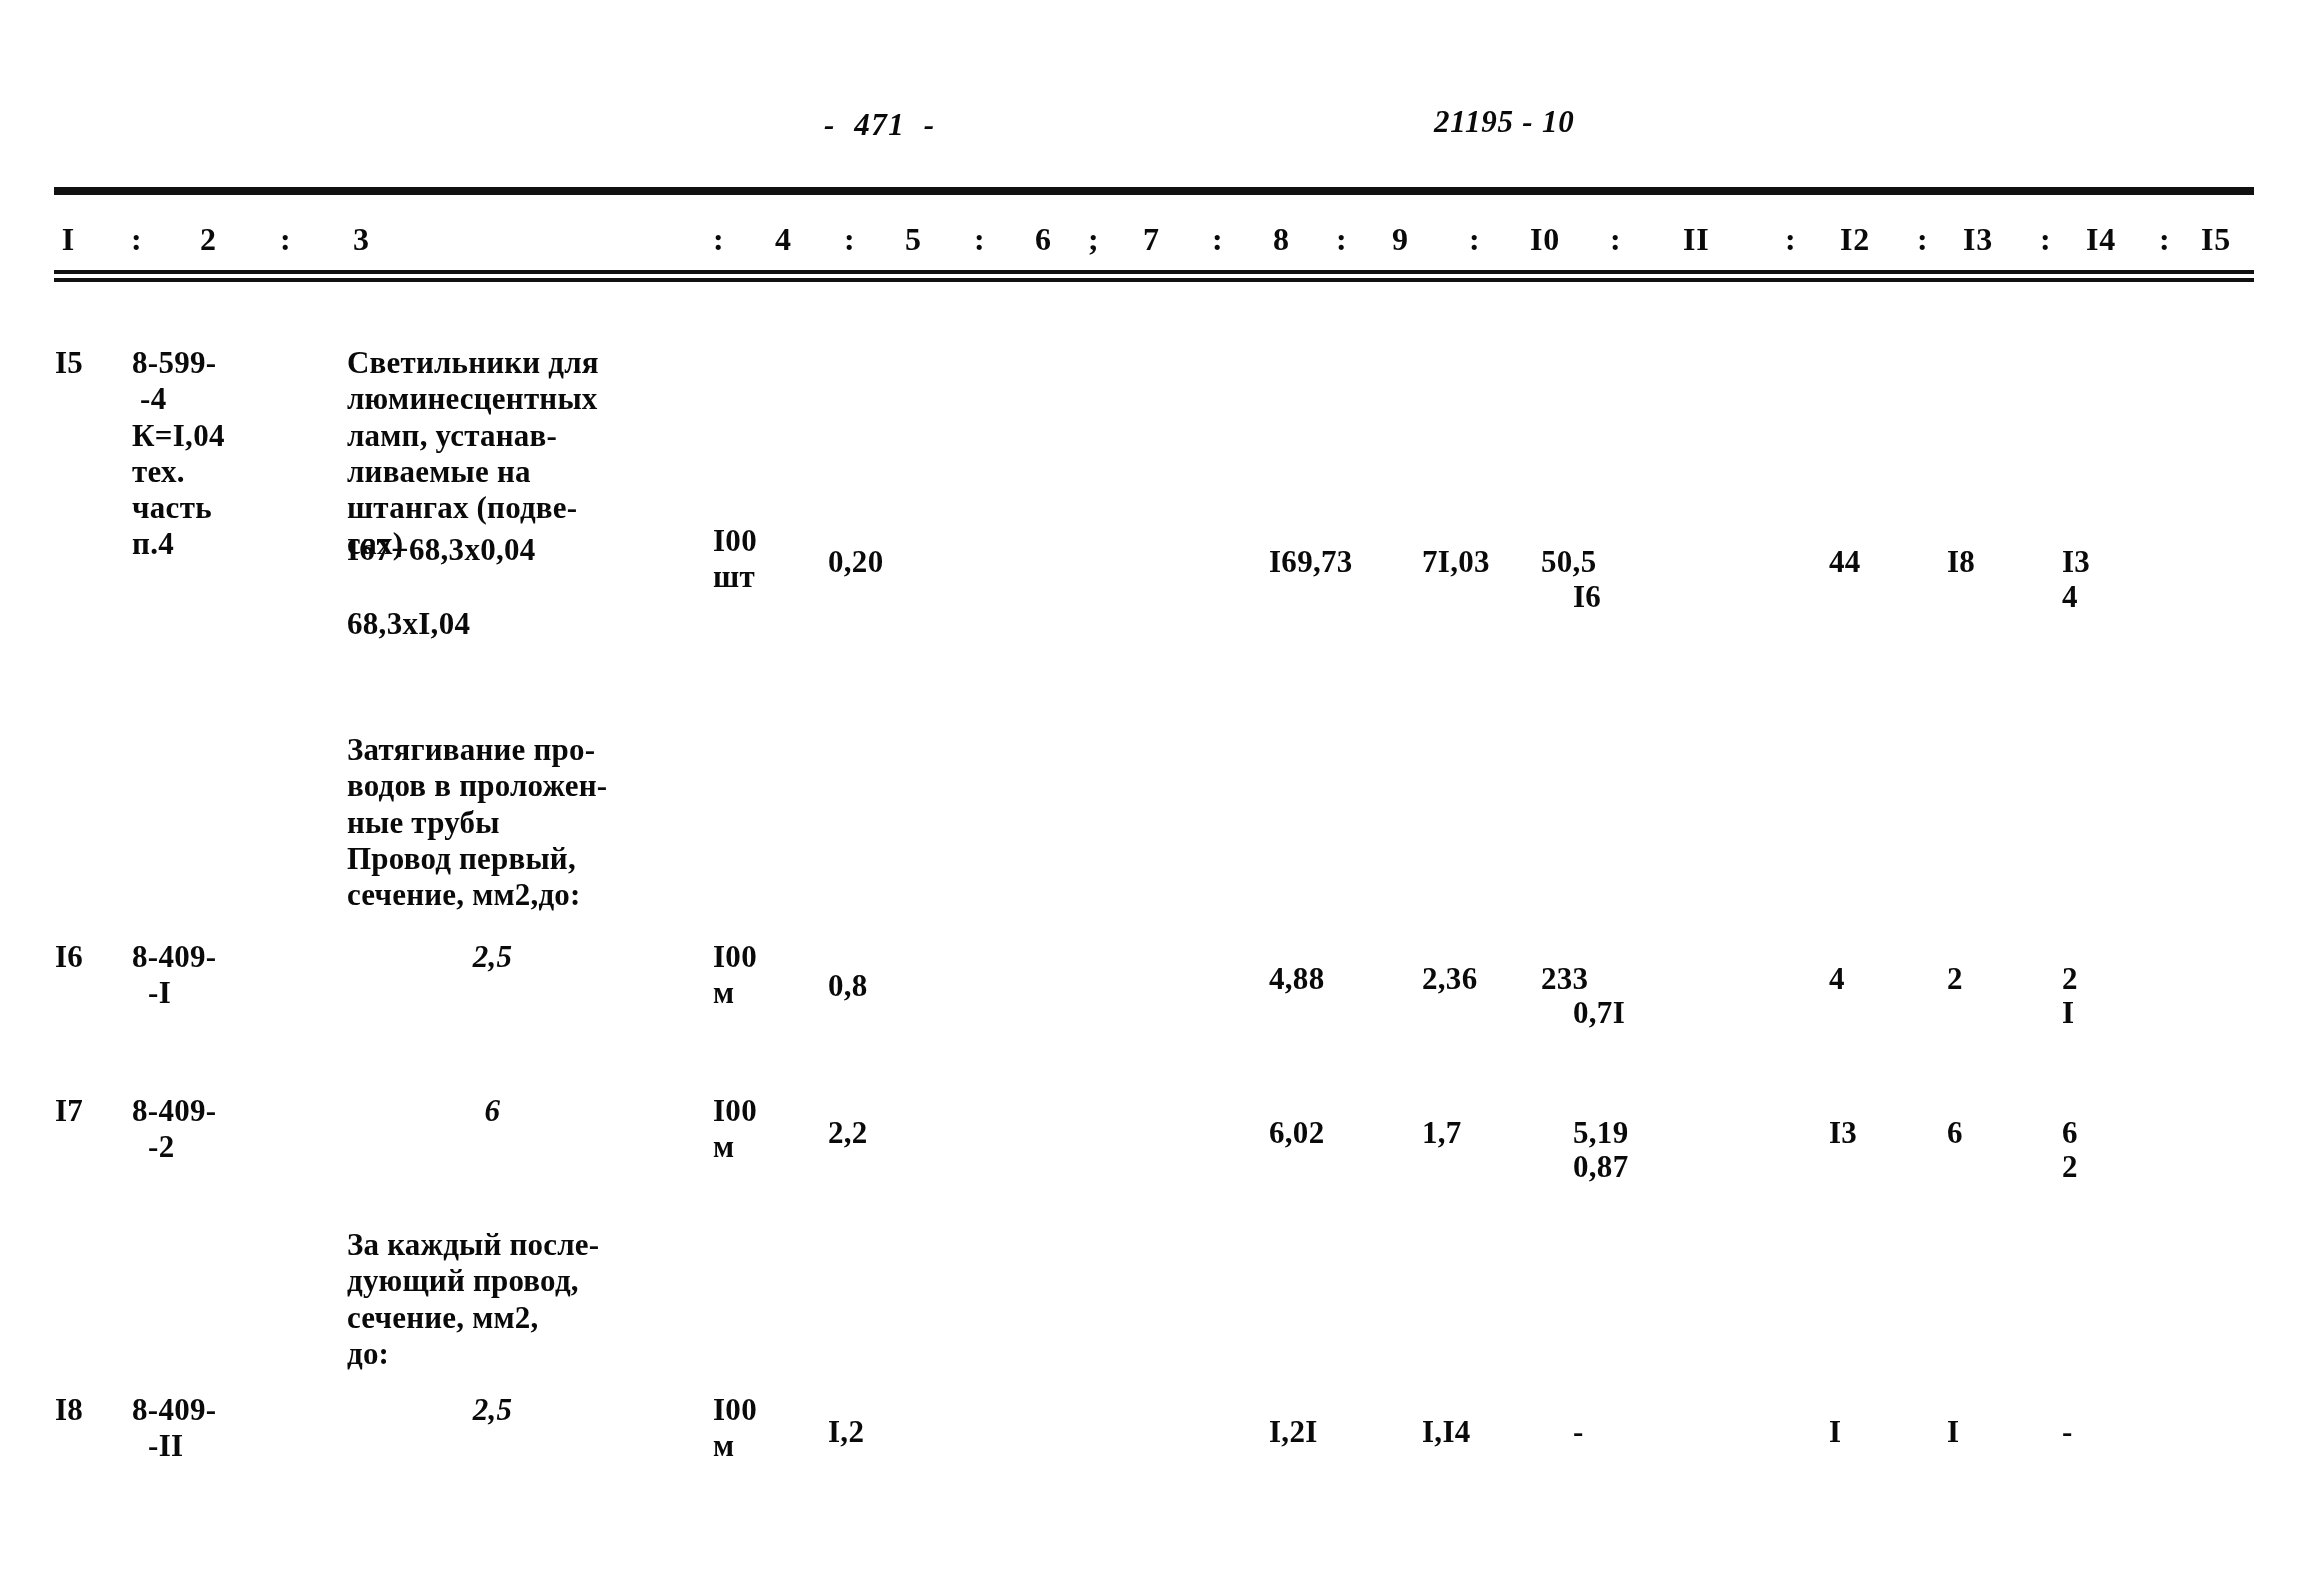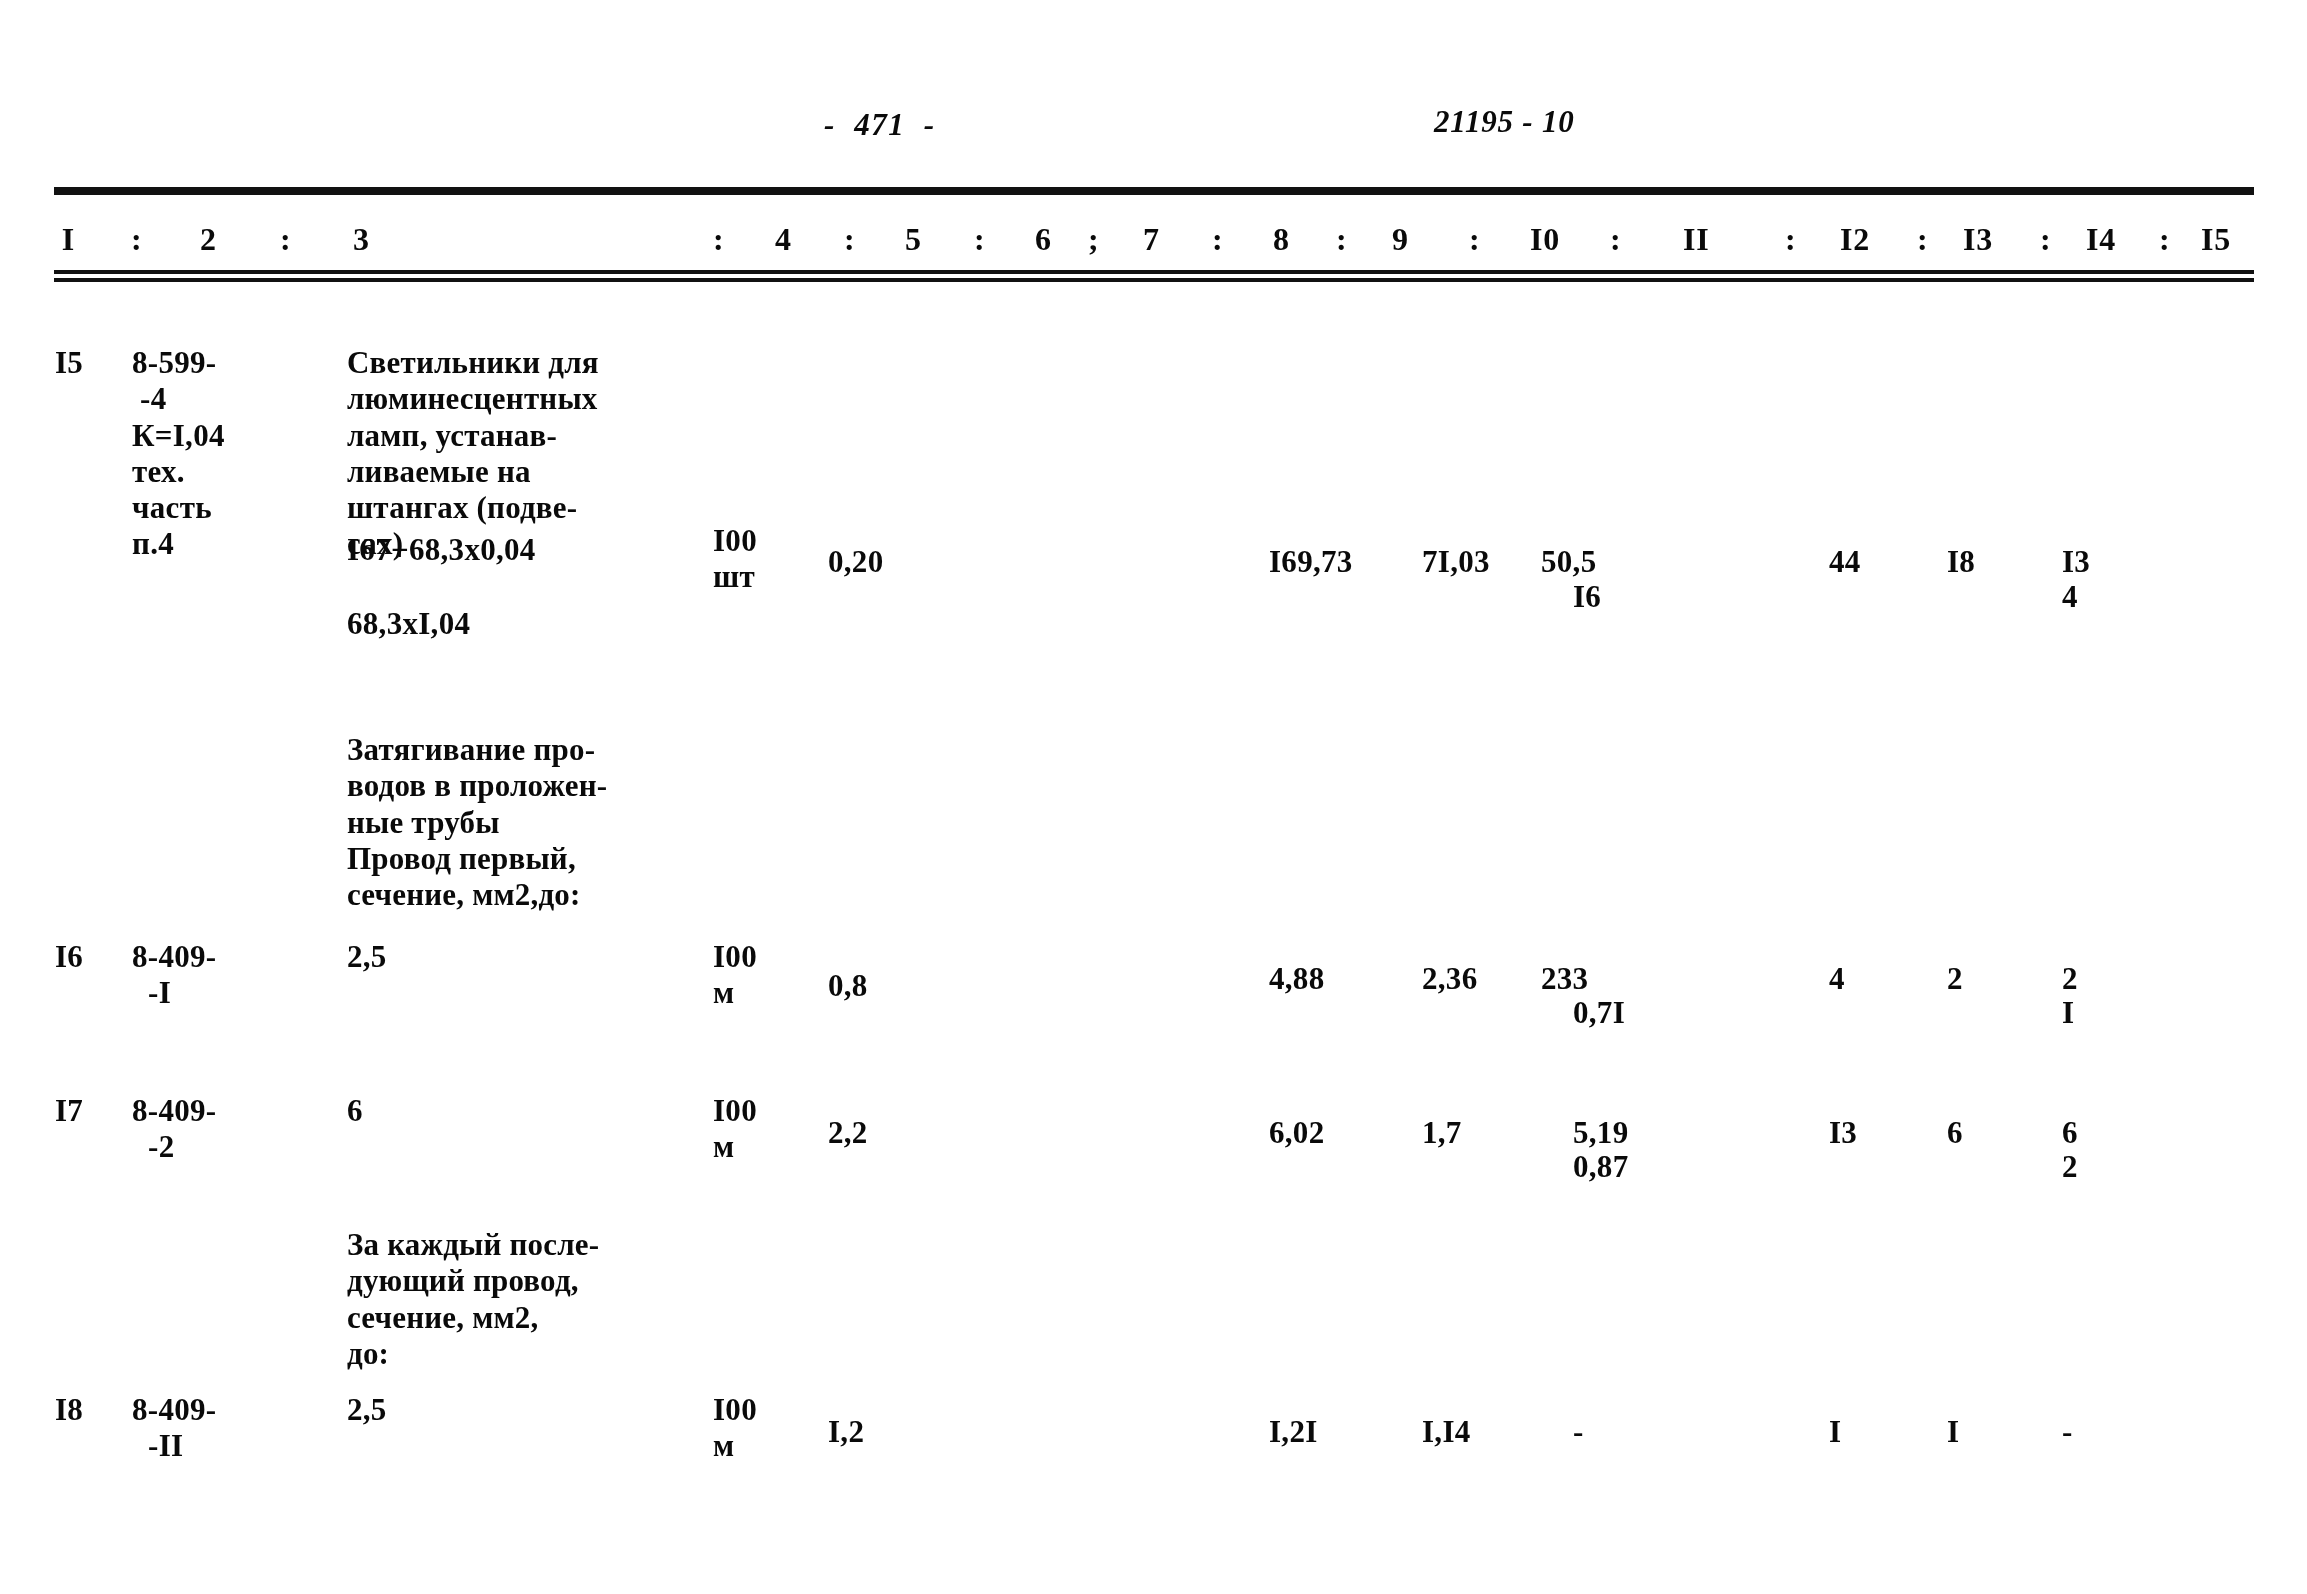--- a/index.html
+++ b/index.html
@@ -106,21 +106,21 @@
   .c-unit   { left: 713px; width: 92px; text-align: left; }
   .c-4      { left: 828px; width: 130px; }
   .c-8      { left: 1269px; width: 138px; text-align: left;}
   .c-9      { left: 1422px; width: 130px; text-align: left;}
   .c-10     { left: 1541px; width: 176px; text-align: left;}
   .c-12     { left: 1829px; width: 92px; text-align: left;}
   .c-13     { left: 1947px; width: 92px; text-align: left;}
   .c-14     { left: 2062px; width: 100px; text-align: left;}
   .indent-10 { padding-left: 32px; }
   .desc-block { letter-spacing: 0.2px; }
-  .num-center { text-align: left; }
+  .num-center { text-align: center; font-style: italic; }
 </style>
 </head>
 <body>
 
 <div class="page">
 
   <div class="hdr-center">-  471  -</div>
   <div class="hdr-right">21195 - 10</div>
 
   <div class="rule top"></div>

